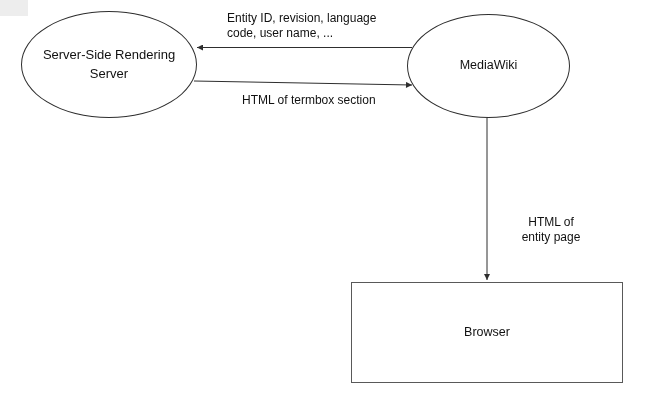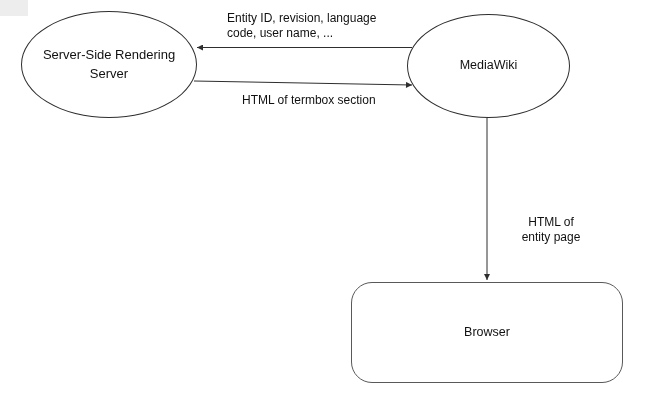--- a/index.html
+++ b/index.html
@@ -24,21 +24,20 @@
     height: 409px;
   }
   .node {
     position: absolute;
     display: flex;
     align-items: center;
     justify-content: center;
     text-align: center;
     background: #ffffff;
     box-sizing: border-box;
-    border-radius: 21px;
   }
   .node-ellipse {
     border: 1px solid #2e2e2e;
     border-radius: 50%;
   }
   .node-ssr {
     left: 21px;
     top: 11px;
     width: 176px;
     height: 107px;

